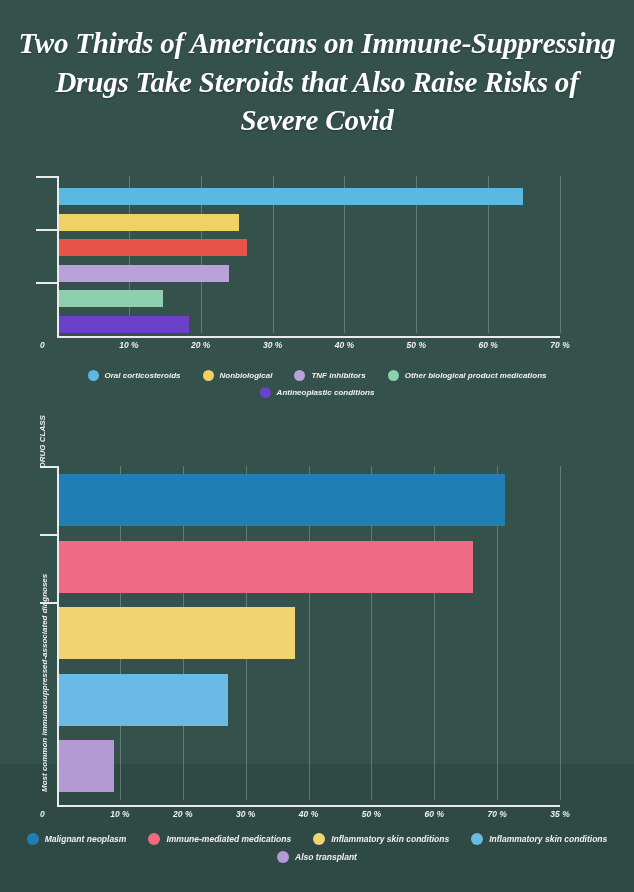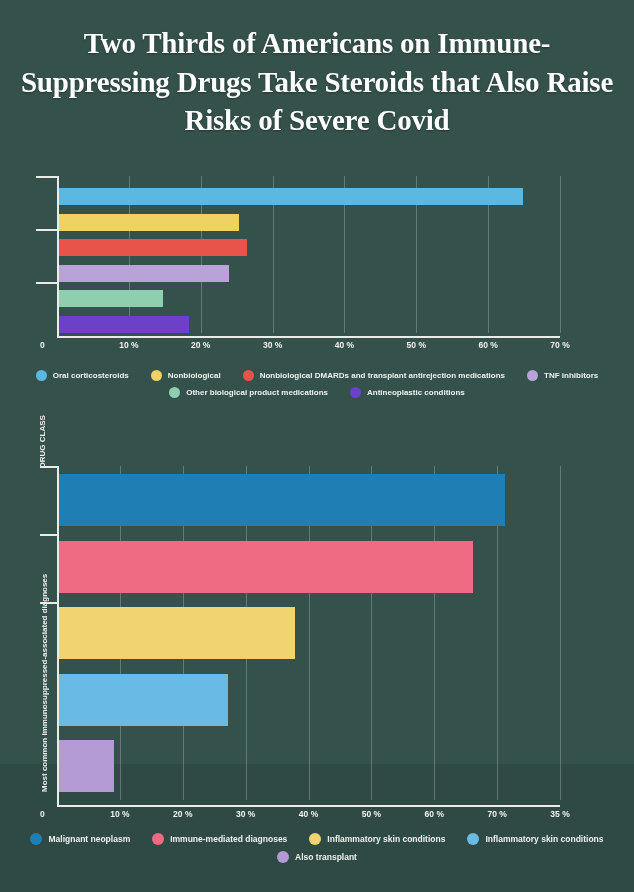--- a/index.html
+++ b/index.html
@@ -13,20 +13,21 @@
     overflow: hidden;
     font-family: "Liberation Sans", sans-serif;
     color: #ffffff;
   }
   .page {
     position: relative;
     width: 634px;
     height: 764px;
     background: #35514b;
     box-sizing: border-box;
+    font-style: italic;
   }
   .title {
     position: absolute;
     top: 24px;
     left: 18px;
     width: 598px;
     text-align: center;
     font-family: "Liberation Serif", serif;
     font-weight: bold;
     font-size: 29px;
@@ -167,24 +168,20 @@
   </div>
 
   <div class="legend legend1" id="legend1" style="top:370px;">
       <div class="legend-item">
         <span class="legend-swatch" style="background: rgb(91, 184, 224);"></span>
         <span class="legend-label">Oral corticosteroids</span>
       </div>
       <div class="legend-item">
         <span class="legend-swatch" style="background: rgb(240, 210, 100);"></span>
         <span class="legend-label">Nonbiological</span>
-      </div>
-      <div class="legend-item">
-        <span class="legend-swatch" style="background: rgb(232, 84, 74);"></span>
-        <span class="legend-label">Nonbiological DMARDs and transplant antirejection medications</span>
       </div>
       <div class="legend-item">
         <span class="legend-swatch" style="background: rgb(184, 162, 216);"></span>
         <span class="legend-label">TNF inhibitors</span>
       </div>
       <div class="legend-item">
         <span class="legend-swatch" style="background: rgb(141, 207, 174);"></span>
         <span class="legend-label">Other biological product medications</span>
       </div>
       <div class="legend-item">
@@ -234,21 +231,21 @@
       </div>
   </div>
 
   <div class="legend legend2" id="legend2" style="top:833px;">
       <div class="legend-item">
         <span class="legend-swatch" style="background: rgb(31, 127, 181);"></span>
         <span class="legend-label">Malignant neoplasm</span>
       </div>
       <div class="legend-item">
         <span class="legend-swatch" style="background: rgb(239, 107, 132);"></span>
-        <span class="legend-label">Immune-mediated diagnoses</span>
+        <span class="legend-label">Immune-mediated medications</span>
       </div>
       <div class="legend-item">
         <span class="legend-swatch" style="background: rgb(242, 211, 114);"></span>
         <span class="legend-label">Inflammatory skin conditions</span>
       </div>
       <div class="legend-item">
         <span class="legend-swatch" style="background: rgb(105, 186, 228);"></span>
         <span class="legend-label">Inflammatory skin conditions</span>
       </div>
       <div class="legend-item">

